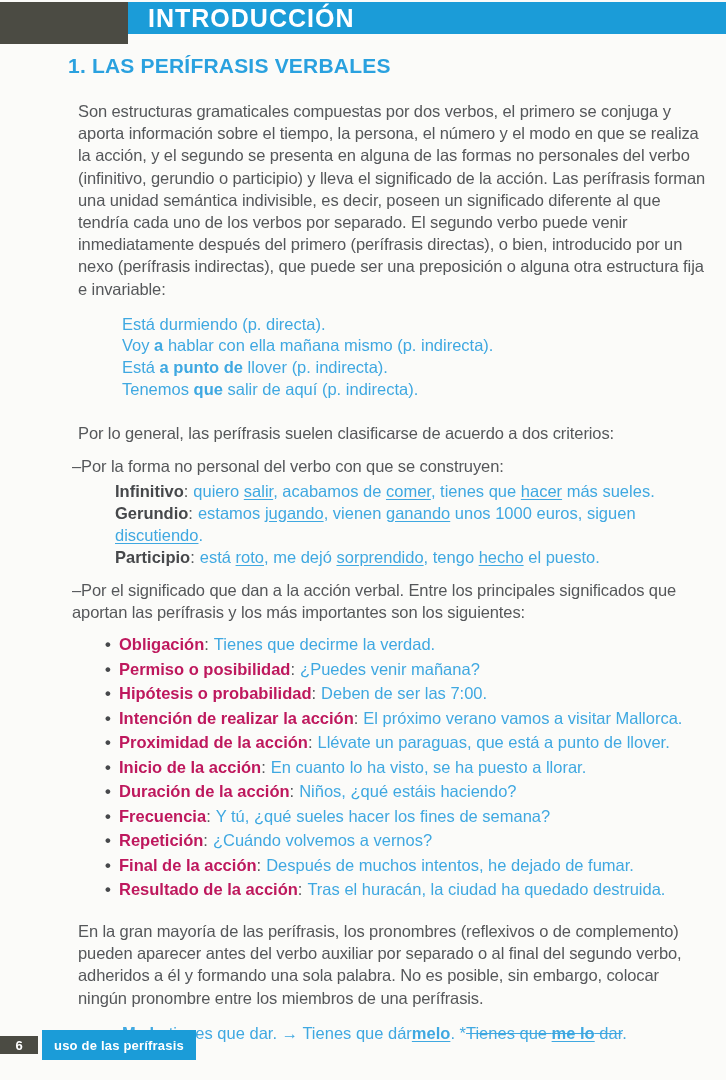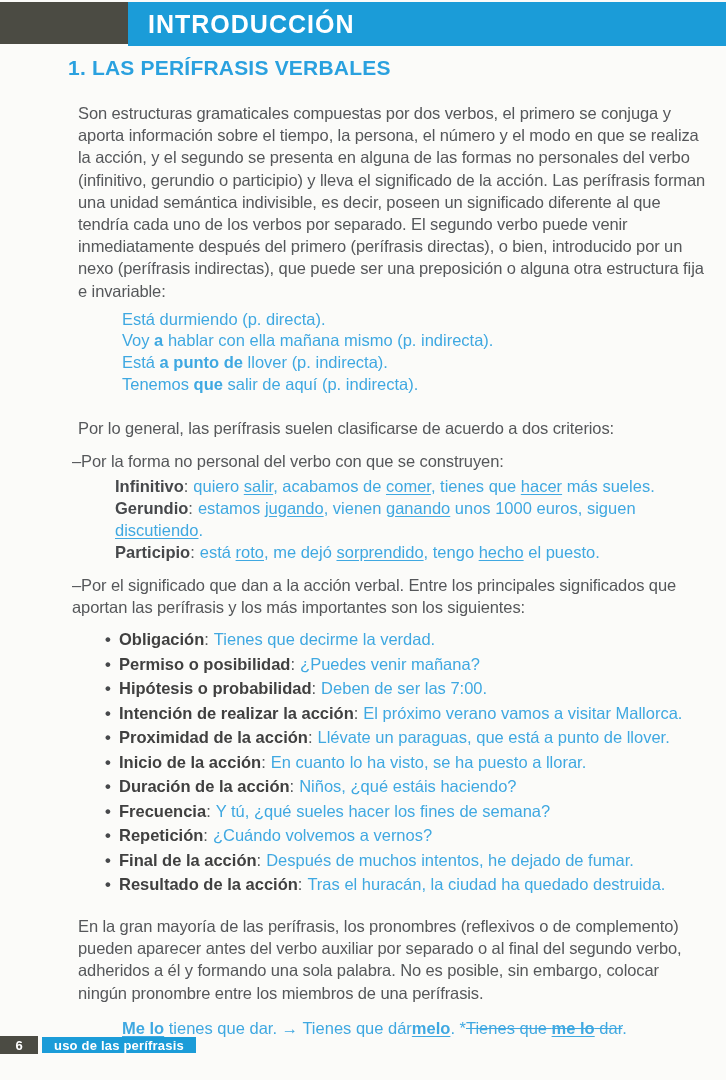--- a/index.html
+++ b/index.html
@@ -5,48 +5,48 @@
   html,body{margin:0;padding:0;}
   body{
     width:726px;height:1080px;position:relative;overflow:hidden;
     background:#fbfbf9;
     font-family:"Liberation Sans", sans-serif;
     color:#55575a;
   }
   
   .page-header{display:flex;align-items:flex-start;padding-top:2px;}
   .corner-block{width:128px;height:42px;background:#4b4b43;flex:0 0 auto;}
-  .banner{flex:1;height:44px;background:#1b9cd8;display:flex;align-items:center;}
+  .banner{flex:1;height:32px;background:#1b9cd8;display:flex;align-items:center;}
   .banner-title{color:#ffffff;font-weight:bold;font-size:25px;letter-spacing:1px;padding-left:20px;}
   
   .content{padding:0 16px 0 68px;}
   .section-title{color:#2aa1df;font-size:21px;font-weight:bold;margin:10px 0 0 0;letter-spacing:.2px;}
   .para{font-size:16.5px;line-height:22.2px;margin:22px 0 0 10px;letter-spacing:-0.1px;}
   .dash-para{font-size:16.5px;line-height:22.2px;margin:11px 0 0 4px;letter-spacing:-0.1px;}
   .blue{color:#3fa8e1;}
-  .examples{margin:7px 0 0 54px;}
+  .examples{margin:14px 0 0 54px;}
   .example-line{font-size:16.5px;line-height:21.6px;}
   .forms{margin:2px 0 0 47px;}
   .form-line{font-size:16.5px;line-height:22px;}
   .flabel{font-weight:bold;color:#46484b;}
   .sep{color:#55575a;margin-right:5px;}
   ul.meanings{list-style:none;margin:12px 0 0 37px;padding:0;}
   ul.meanings li{font-size:16.5px;line-height:18px;margin-bottom:6.5px;padding-left:14px;position:relative;}
   ul.meanings li::before{content:"\2022";position:absolute;left:0;top:0;color:#46484b;font-weight:bold;}
-  .mlabel{font-weight:bold;color:#404040;}
+  .mlabel{font-weight:bold;color:#be185d;}
   .final-example{margin:13px 0 0 54px;font-size:16.5px;line-height:22px;}
   .b{font-weight:bold;}
   .u{text-decoration:underline;text-underline-offset:2px;}
   .st{text-decoration:line-through;}
   .u.st{text-decoration:underline line-through;text-underline-offset:2px;}
   
   .footer{position:absolute;left:0;bottom:26px;display:flex;align-items:center;height:18px;}
   .page-num{width:38px;height:18px;background:#4b4b43;color:#fff;font-weight:bold;font-size:13px;
     display:flex;align-items:center;justify-content:center;}
-  .footer-label{margin-left:4px;height:16px;background:#1b9cd8;color:#fff;font-weight:bold;font-size:13px;
+  .footer-label{margin-left:4px;height:30px;background:#1b9cd8;color:#fff;font-weight:bold;font-size:13px;
     display:flex;align-items:center;padding:0 12px;letter-spacing:.2px;}
 </style>
 </head>
 <body>
 
 <header class="page-header">
   <div class="corner-block"></div>
   <div class="banner">
     <span class="banner-title">INTRODUCCIÓN</span>
   </div>

